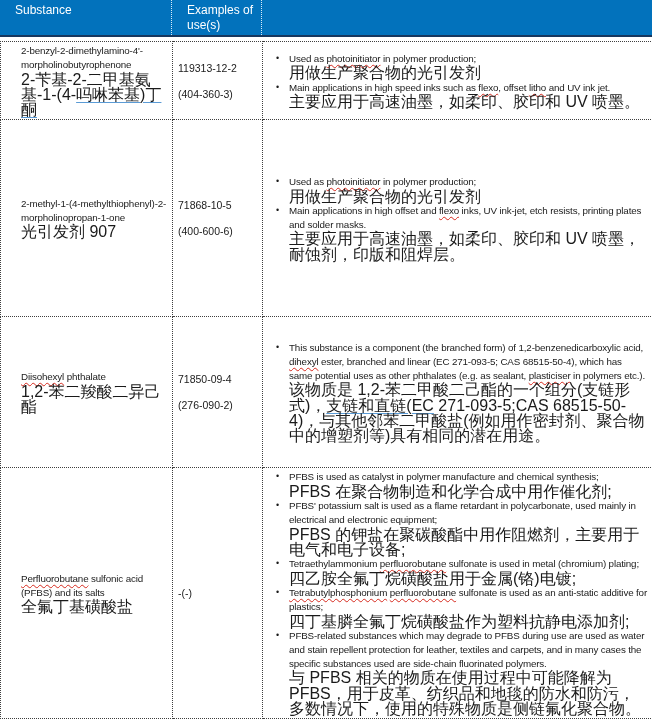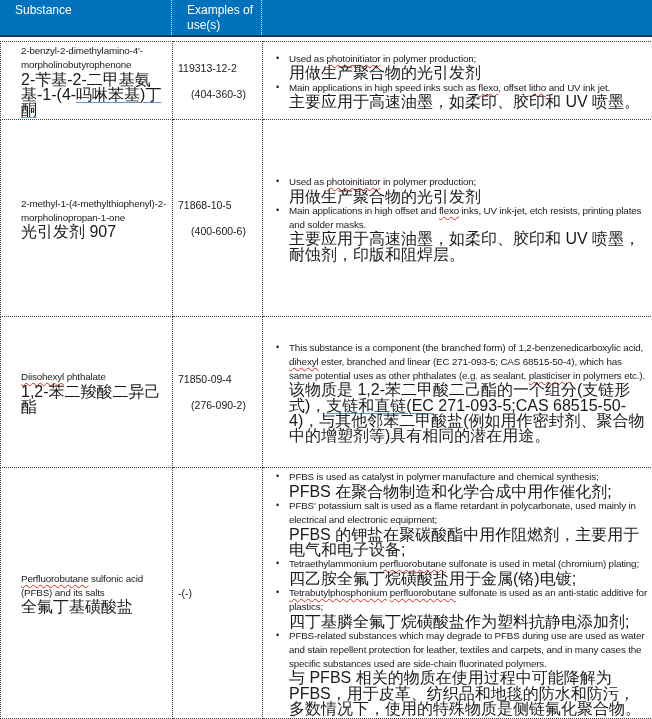--- a/index.html
+++ b/index.html
@@ -43,21 +43,21 @@
   tbody tr:nth-child(2){height:197px;}
   tbody tr:nth-child(3){height:151px;}
   tbody tr:nth-child(4){height:247px;}
   td.substance{padding-left:20px;padding-right:2px;}
   td.cas{padding-left:5px;}
   td.uses{padding:2px 2px 2px 3px;}
   
   .line.en{font-size:9.8px;line-height:13.8px;letter-spacing:-0.15px;}
   .line.zh{font-size:16px;line-height:15.2px;}
   .cas-line{font-size:10.5px;line-height:14px;}
-  .cas-line + .cas-line{margin-top:12px;text-align:center;}
+  .cas-line + .cas-line{margin-top:12px;}
   .spell{
     text-decoration-line:underline;text-decoration-style:wavy;
     text-decoration-color:var(--spell_underline);
     text-decoration-thickness:1px;text-underline-offset:2px;
   }
   .link{
     text-decoration-line:underline;text-decoration-style:solid;
     text-decoration-color:var(--link_underline);
     text-decoration-thickness:1px;text-underline-offset:2px;
   }

